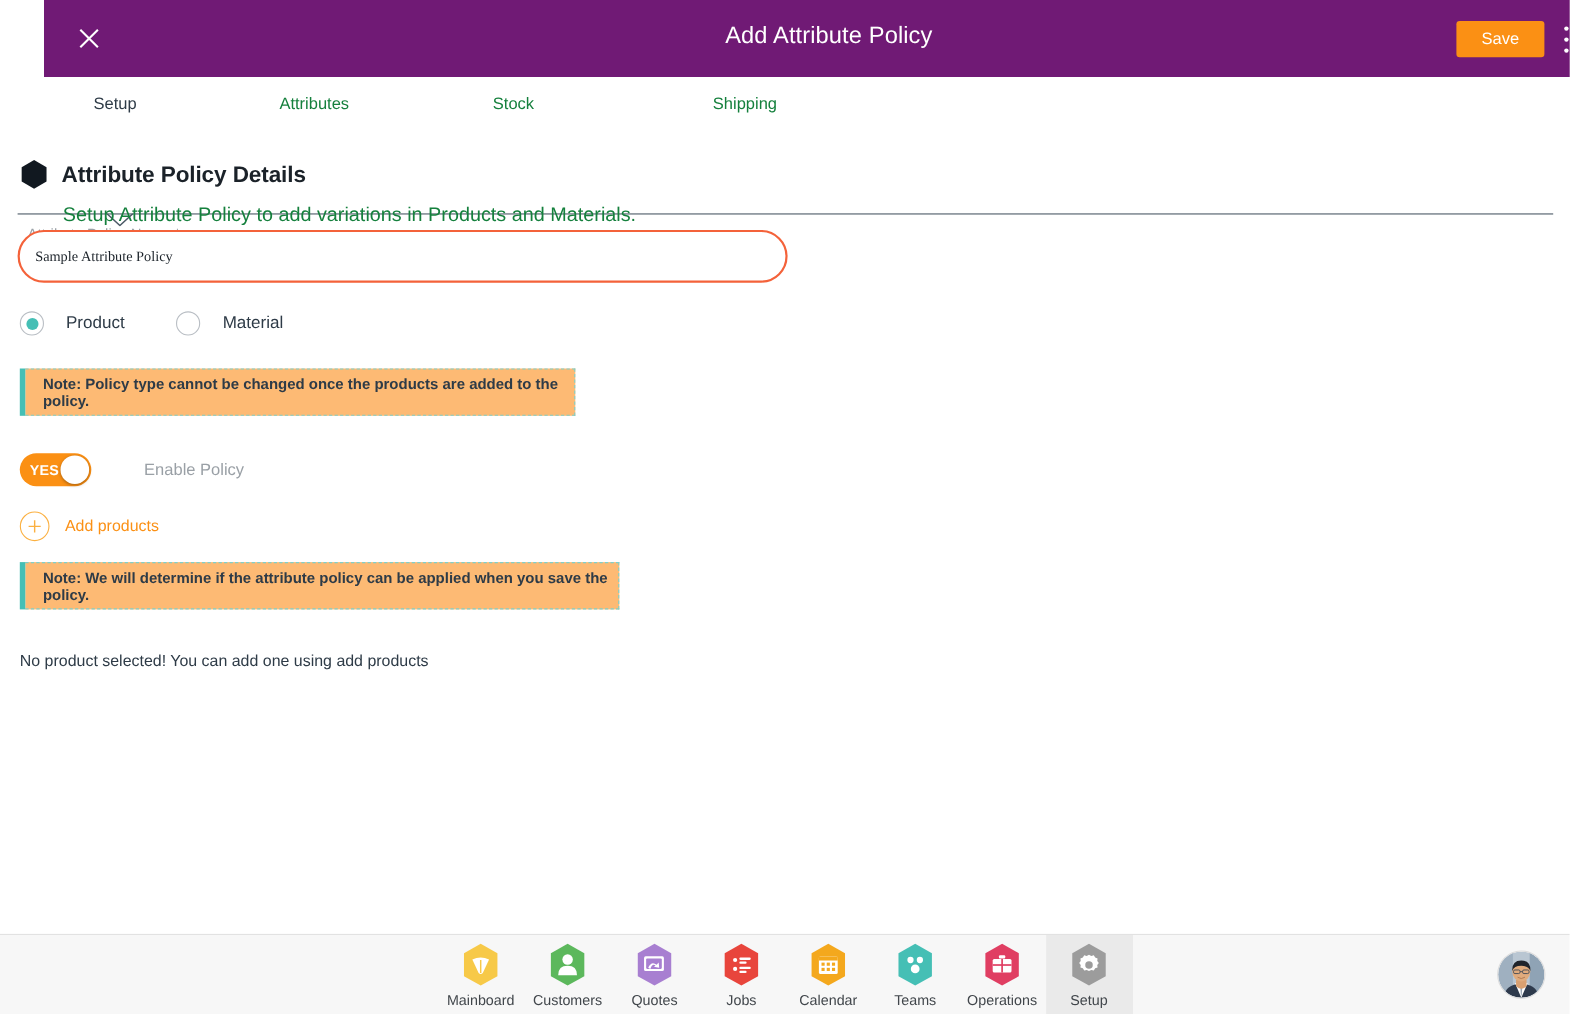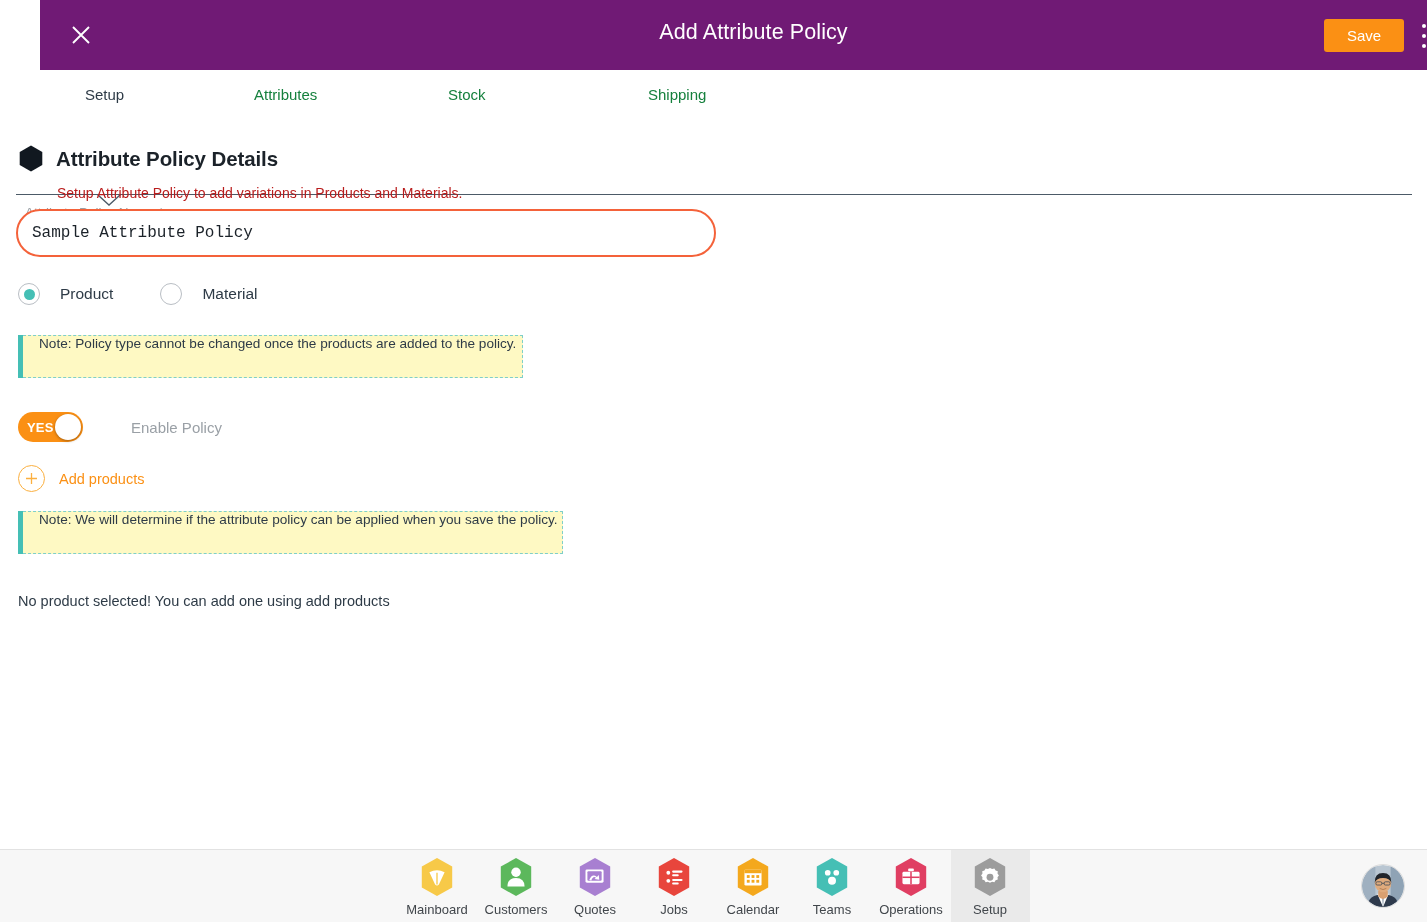--- a/index.html
+++ b/index.html
@@ -77,37 +77,37 @@
   .section-head {
     position: absolute; left: 19px; top: 20px;
     display: flex; align-items: center; gap: 13px;
   }
   .hex-bullet { width: 24px; height: 27px; display: block; }
   .section-title {
     font-size: 20.5px; font-weight: bold; color: #1b2229; letter-spacing: -.1px;
   }
   .section-sub {
     position: absolute; left: 57px; top: 60px;
-    font-size: 14px; color: #b91c1c;
+    font-size: 18px; color: #15803d;
   }
 
   
   .field-wrap { position: absolute; left: 16px; top: 84px; width: 700px; height: 48px; }
   .field-label {
     position: absolute; left: 9px; top: -4px;
     font-size: 13.5px; color: #9aa0a6; background: transparent;
     white-space: nowrap; z-index: 1;
   }
   .field-input {
     position: absolute; left: 0; top: 0; width: 700px; height: 48px;
     border: 2px solid #F4623A; border-radius: 24px;
     background: #ffffff;
-    font-size: 16px; color: #1b2229;
+    font-size: 13px; color: #1b2229;
     padding: 0 14px;
-    font-family: Liberation Mono, monospace;
+    font-family: Liberation Serif, serif;
     outline: none; z-index: 2;
   }
 
   
   .radio-row { position: absolute; left: 18px; top: 158px; display: flex; align-items: center; }
   .radio-item { display: flex; align-items: center; cursor: pointer; }
   .radio-item + .radio-item { margin-left: 47px; }
   .radio-dot {
     width: 22px; height: 22px; border-radius: 50%;
     border: 1.6px solid #b9bec4; background: #fff;
@@ -117,22 +117,22 @@
   .radio-dot.on::after {
     content: ""; width: 11px; height: 11px; border-radius: 50%; background: #45BFB5;
   }
   .radio-label { margin-left: 20px; font-size: 15.5px; color: #2e3b47; }
 
   
   .note {
     position: absolute;
     border: 1px dashed #7fcfc9;
     border-left: none;
-    background: #fef9c3;
-    display: flex; align-items: flex-start;
+    background: #fdba74;
+    display: flex; align-items: center; font-weight: bold;
   }
   .note::before {
     content: ""; position: absolute; left: -5px; top: -1px; bottom: -1px;
     width: 5px; background: #45BFB5;
   }
   .note-text { font-size: 13.6px; color: #2e3b47; padding-left: 16px; }
   .note-1 { left: 23px; top: 210px; width: 500px; height: 43px; }
   .note-2 { left: 23px; top: 386px; width: 540px; height: 43px; }
 
   

